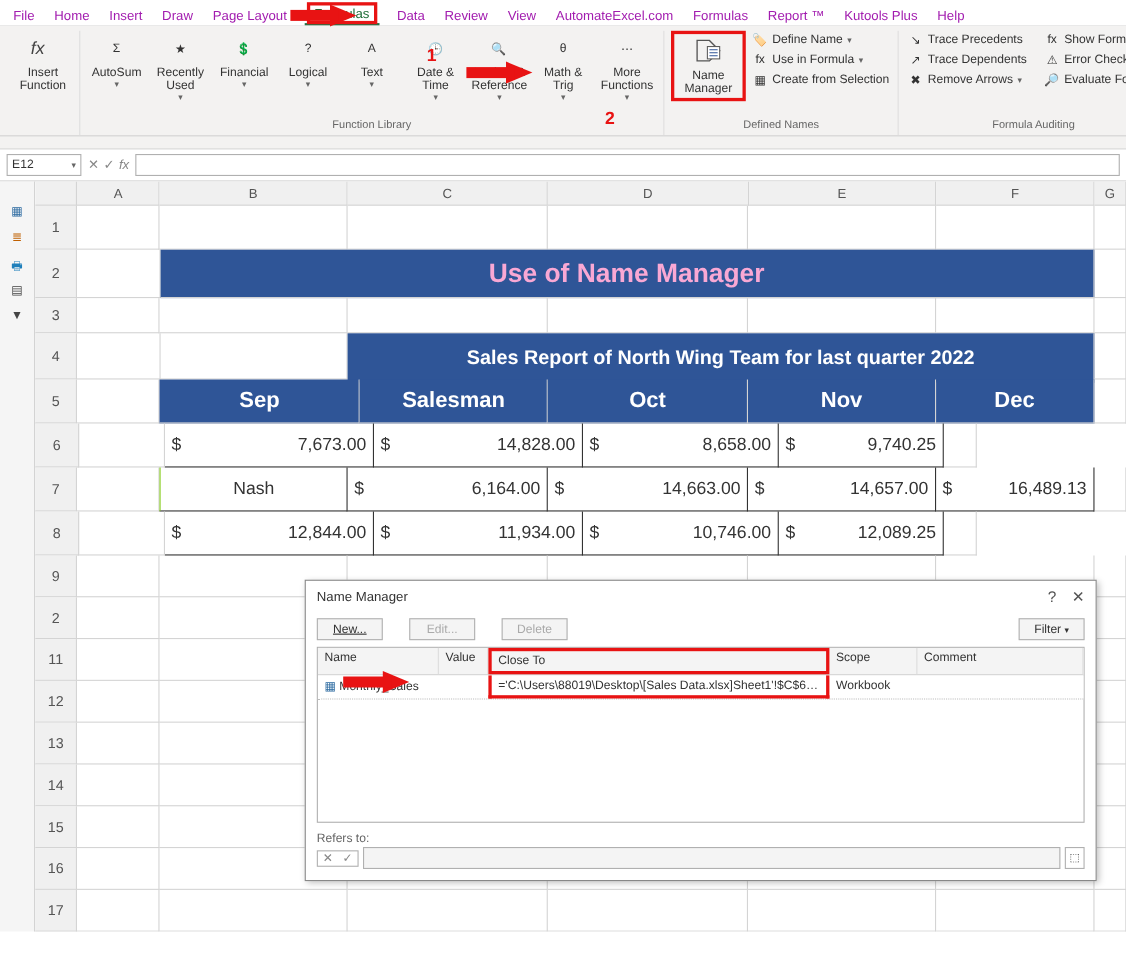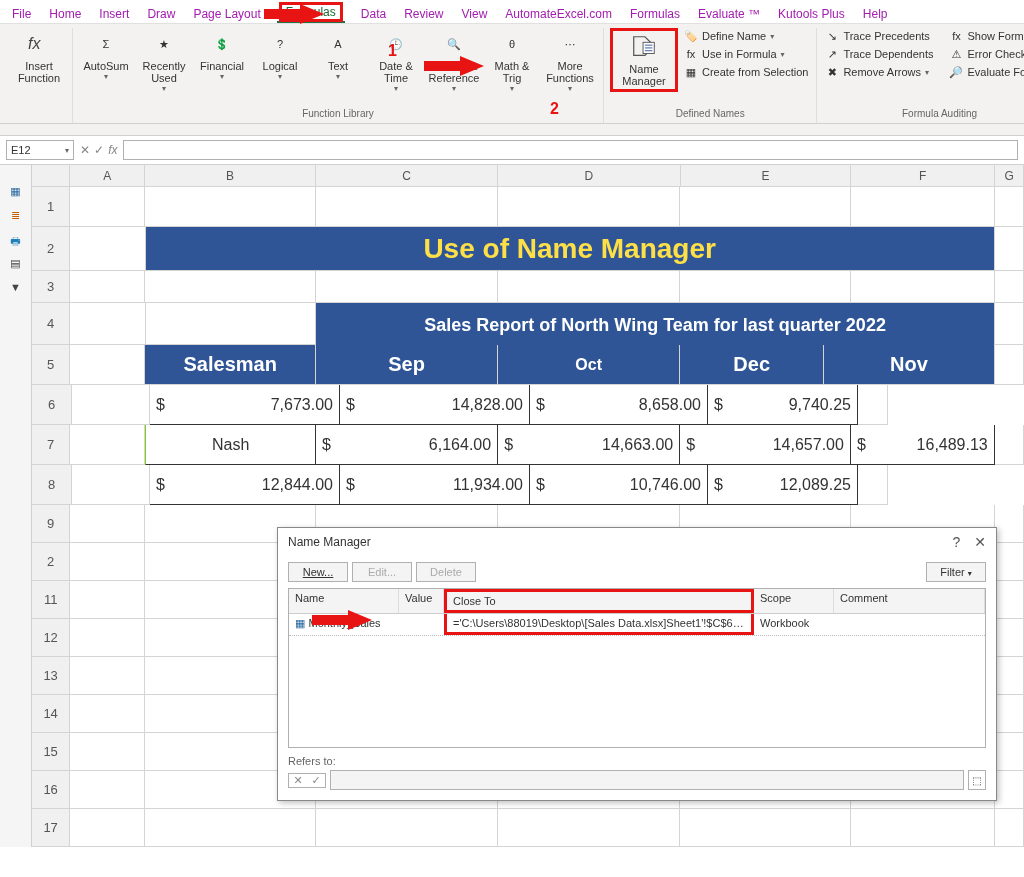--- a/index.html
+++ b/index.html
@@ -50,32 +50,32 @@
   .sheet { flex:1; position:relative; overflow:hidden; }
   .col-headers { display:flex; position:sticky; top:0; background:#fff; }
   .corner { width:40px; height:22px; border-right:1px solid var(--grid-line); border-bottom:1px solid var(--grid-line); background:#f0f0f0; }
   .colh { height:22px; border-right:1px solid var(--grid-line); border-bottom:1px solid var(--grid-line); background:#f0f0f0; text-align:center; font-size:12px; color:#555; display:flex; align-items:center; justify-content:center; }
   .rowh { width:40px; border-right:1px solid var(--grid-line); border-bottom:1px solid var(--grid-line); background:#f0f0f0; text-align:center; font-size:13px; color:#555; display:flex; align-items:center; justify-content:center; }
   .row { display:flex; }
   .cell { border-right:1px solid var(--grid-line); border-bottom:1px solid var(--grid-line); display:flex; align-items:center; padding:0 6px; font-size:14px; }
   
   .cA { width:78px; } .cB { width:178px; } .cC { width:190px; } .cD { width:190px; } .cE { width:178px; } .cF { width:150px; } .cG { width:30px; }
 
-  .title-band { background:#2f5597; color:#fde047; font-size:28px; font-weight:600; display:flex; align-items:center; justify-content:center; }
+  .title-band { background:#2f5597; color:#f9a8d4; font-size:24px; font-weight:600; display:flex; align-items:center; justify-content:center; }
   .hdr-band { background:#2f5597; color:#fff; font-size:18px; font-weight:600; display:flex; align-items:center; justify-content:center; }
   .tbl-cell { border-right:1px solid #333 !important; border-bottom:1px solid #333 !important; font-size:16px; }
   .money { justify-content:space-between; }
   .money .cur { margin-right:4px; }
   .active-cell { outline:2px solid #217346; outline-offset:-1px; }
 
   
   .dialog { position:absolute; left:245px; top:362px; width:720px; background:#fff; border:1px solid #888; box-shadow:2px 2px 6px rgba(0,0,0,.25); }
   .dlg-title { display:flex; align-items:center; justify-content:space-between; padding:6px 10px; font-size:12px; }
   .dlg-title .dlg-ctrls { display:flex; gap:14px; font-size:14px; color:#555; }
-  .dlg-toolbar { display:flex; gap:4px; padding:6px 10px; align-items:center; }
+  .dlg-toolbar { display:flex; gap:24px; padding:6px 10px; align-items:center; }
   .dlg-btn { border:1px solid #b0b0b0; background:#f4f4f4; padding:3px 12px; font-size:11px; cursor:pointer; min-width:60px; text-align:center; }
   .dlg-btn.disabled { color:#aaa; cursor:default; }
   .dlg-btn.right { margin-left:auto; }
   .dlg-list { border:1px solid #b0b0b0; margin:0 10px 6px 10px; height:160px; background:#fff; }
   .dlg-list-hdr { display:flex; background:#f4f4f4; border-bottom:1px solid #ccc; font-size:11px; }
   .dlg-list-hdr div { padding:3px 6px; border-right:1px solid #ddd; }
   .dlg-list-row { display:flex; font-size:11px; background:#fff; }
   .dlg-list-row div { padding:3px 6px; white-space:nowrap; overflow:hidden; text-overflow:ellipsis; }
   .c-name { width:110px; } .c-val { width:45px; } .c-ref { width:310px; } .c-scope { width:80px; } .c-comm { flex:1; }
   .refers-area { margin:4px 10px 10px 10px; }
@@ -101,21 +101,21 @@
     <div class="tab">Home</div>
     <div class="tab">Insert</div>
     <div class="tab">Draw</div>
     <div class="tab">Page Layout</div>
     <div class="tab active"><span class="tabs-annotation">Formulas</span></div>
     <div class="tab">Data</div>
     <div class="tab">Review</div>
     <div class="tab">View</div>
     <div class="tab">AutomateExcel.com</div>
     <div class="tab">Formulas</div>
-    <div class="tab">Evaluate ™</div>
+    <div class="tab">Report ™</div>
     <div class="tab">Kutools Plus</div>
     <div class="tab">Help</div>
   </div>
 
 <div class="ribbon" style="position:relative;">
 
   <div class="ribbon-group">
     <div class="ribbon-btns">
       <div class="rbtn">
         <div class="ico">
@@ -328,25 +328,25 @@
         <div class="row" style="height: 42px;">
           <div class="rowh" style="height:42px">4</div>
   <div class="cell cA" style="height:42px"></div>
   <div class="cell cB" style="height:42px"></div>
   <div class="cell hdr-band" style="width:708px;height:45px;">Sales Report of North Wing Team for last quarter 2022</div>
   <div class="cell cG" style="height:42px"></div>
         </div>
         <div class="row" style="height: 40px;">
           <div class="rowh" style="height:40px">5</div>
   <div class="cell cA" style="height:40px"></div>
+          <div class="cell hdr-band cC" style="height:40px;justify-content:center;font-size:20px;">Sep</div>
           <div class="cell hdr-band cB" style="height:40px;justify-content:center;font-size:20px;">Salesman</div>
-          <div class="cell hdr-band cC" style="height:40px;justify-content:center;font-size:20px;">Sep</div>
-          <div class="cell hdr-band cD" style="height:40px;justify-content:center;font-size:16px;">Oct</div>
+          <div class="cell hdr-band cD" style="height:40px;justify-content:center;font-size:20px;">Oct</div>
+          <div class="cell hdr-band cE" style="height:40px;justify-content:center;font-size:20px;">Nov</div>
           <div class="cell hdr-band cF" style="height:40px;justify-content:center;font-size:20px;">Dec</div>
-          <div class="cell hdr-band cE" style="height:40px;justify-content:center;font-size:20px;">Nov</div>
           <div class="cell cG" style="height:40px"></div>
         </div>
         <div class="row" style="height: 40px;">
           <div class="rowh" style="height:40px">6</div>
   <div class="cell cA" style="height:40px"></div>
           <div class="cell cC tbl-cell money" style="height:40px;">
             <span class="cur">$</span>
             <span>7,673.00</span>
           </div>
           <div class="cell cD tbl-cell money" style="height:40px;">

